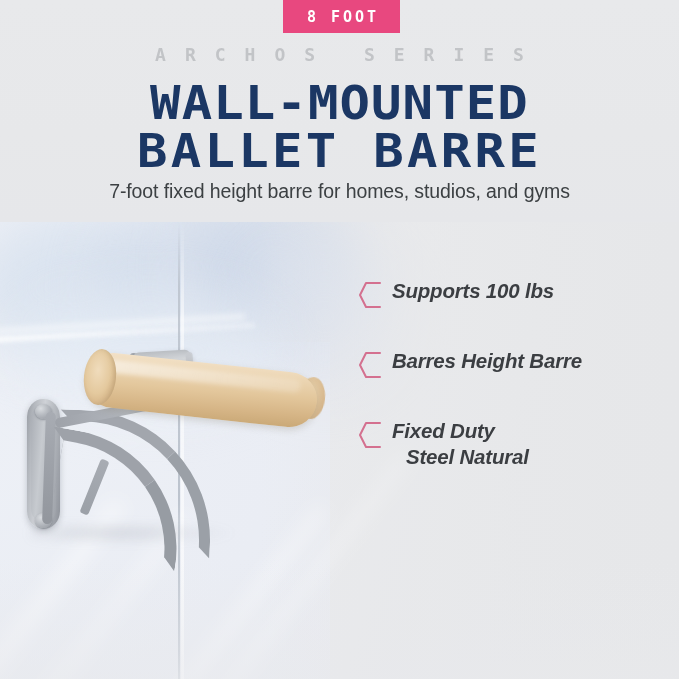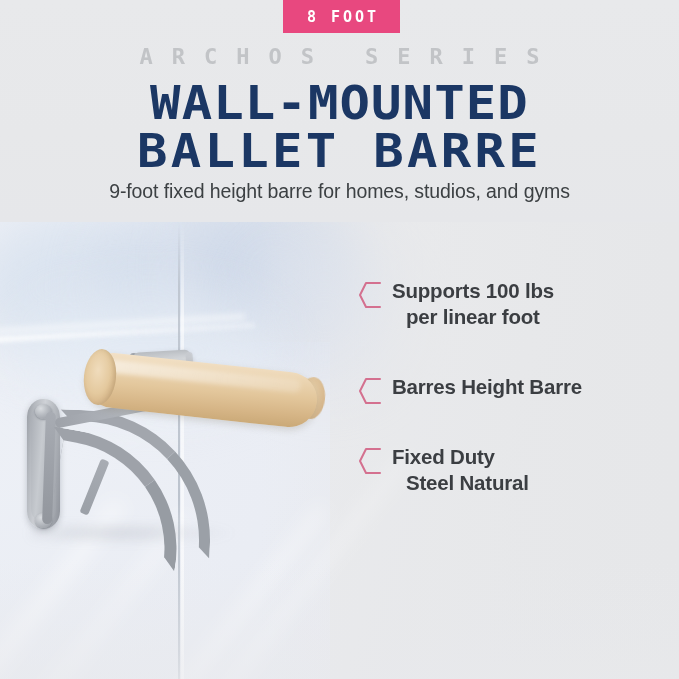--- a/index.html
+++ b/index.html
@@ -22,21 +22,21 @@
     background:#e8487f;color:#ffffff;
     display:flex;align-items:center;justify-content:center;
     font-family:"DejaVu Sans Mono",monospace;
     font-size:15px;font-weight:bold;letter-spacing:3px;
     box-sizing:border-box;padding-left:3px;
   }
 
   .series{
     position:absolute;left:0;top:44px;width:679px;text-align:center;
     font-family:"DejaVu Sans Mono",monospace;
-    font-size:22px;font-weight:bold;letter-spacing:19px;
+    font-size:18px;font-weight:bold;letter-spacing:19px;
     color:#c2c4c7;
     padding-left:19px;box-sizing:border-box;
     white-space:nowrap;
   }
 
   .headline{
     position:absolute;left:0;width:679px;text-align:center;
     font-family:"DejaVu Sans Mono",monospace;
     font-weight:bold;color:#1b3764;
     white-space:nowrap;
@@ -227,21 +227,21 @@
     filter:blur(.4px);
   }
   .prod-shadow{
     position:absolute;left:30px;top:300px;width:210px;height:22px;
     background:radial-gradient(ellipse at 40% 50%,rgba(120,126,138,.20),rgba(120,126,138,0) 70%);
     filter:blur(5px);
   }
 
   
   .features{position:absolute;left:358px;top:278px;width:300px;z-index:6;}
-  .feature{position:relative;margin-bottom:44px;padding-left:34px;}
+  .feature{position:relative;margin-bottom:44px;padding-left:34px;font-style:italic;}
   .hexmark{
     position:absolute;left:0;top:3px;width:26px;height:28px;
   }
   .ftext{
     font-size:20.5px;line-height:26px;color:#3b3e42;
     font-weight:bold;letter-spacing:-0.2px;
   }
   .ftext .l2i{display:block;padding-left:14px;}
 </style>
 </head>
@@ -301,34 +301,33 @@
     <div class="wood"></div>
     <div class="wood-hi"></div>
     <div class="wood-cap"></div>
   </div>
 
   <div class="banner">
     <div class="badge">8 FOOT</div>
     <div class="series">ARCHOS SERIES</div>
     <div class="headline l1">WALL-MOUNTED</div>
     <div class="headline l2">BALLET BARRE</div>
-    <div class="subtitle">9-foot fixed height barre for homes, studios, and gyms</div>
+    <div class="subtitle">7-foot fixed height barre for homes, studios, and gyms</div>
   </div>
 
   <div class="features">
 
     <div class="feature">
       <span class="hexmark">
         <svg width="26" height="28" viewBox="0 0 26 28" fill="none">
           <path d="M22 2 L8 2 L2 14 L8 26 L22 26" stroke="#d4708f" stroke-width="2" fill="none" stroke-linecap="round" stroke-linejoin="round"></path>
         </svg>
       </span>
       <div class="ftext">
         <span>Supports 100 lbs</span>
-        <span class="l2i">per linear foot</span>
       </div>
     </div>
 
     <div class="feature">
       <span class="hexmark">
         <svg width="26" height="28" viewBox="0 0 26 28" fill="none">
           <path d="M22 2 L8 2 L2 14 L8 26 L22 26" stroke="#d4708f" stroke-width="2" fill="none" stroke-linecap="round" stroke-linejoin="round"></path>
         </svg>
       </span>
       <div class="ftext">

